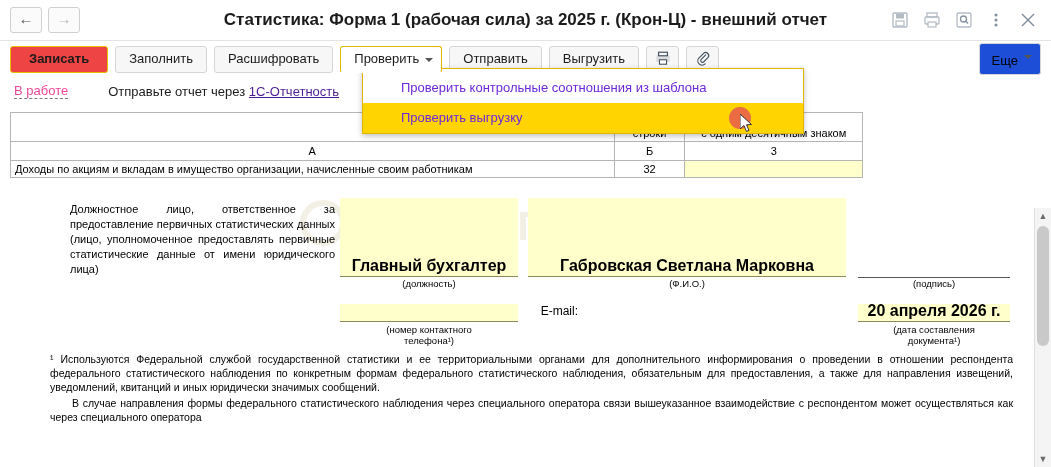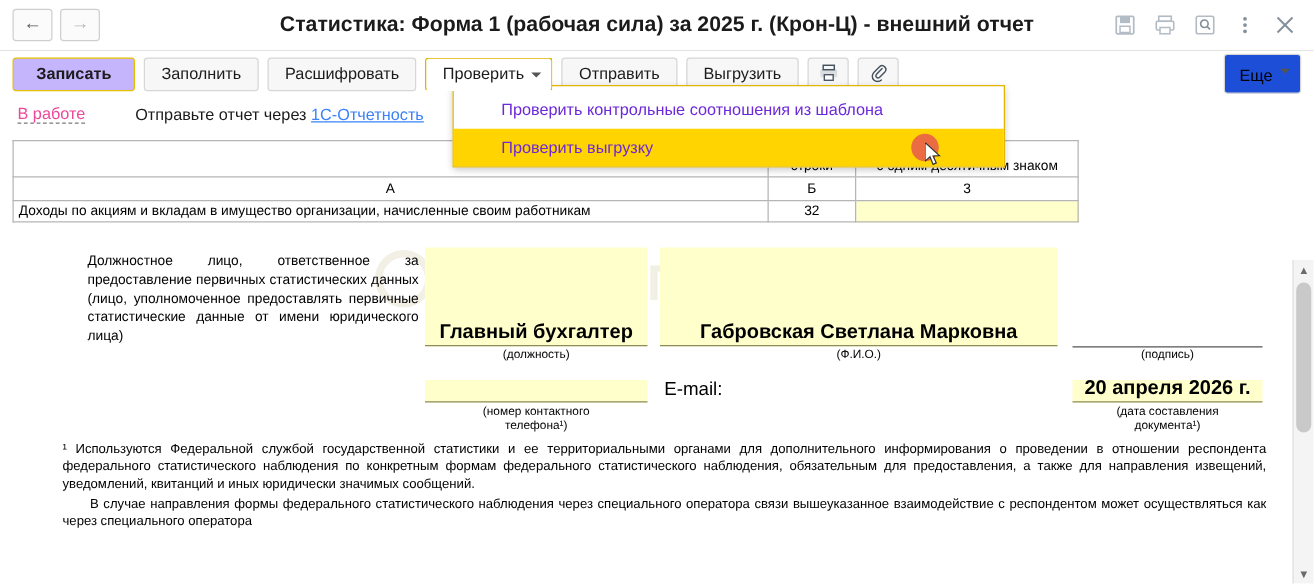--- a/index.html
+++ b/index.html
@@ -94,21 +94,21 @@
     border: 1px solid #d6d6d6;
     border-radius: 3px;
     background: #f7f7f7;
     font-size: 13px;
     color: #1b1b1b;
     line-height: 23px;
     cursor: pointer;
     white-space: nowrap;
   }
   .btn.primary {
-    background: #c4b5fd;
+    background: #ef4444;
     border-color: #e6bf00;
     font-weight: bold;
     padding: 0 18px;
   }
   .btn.dropdown {
     background: #f0f0f0;
     border-color: #c8c8c8;
     padding-right: 22px;
     position: relative;
   }
@@ -170,21 +170,21 @@
     font-size: 13px;
     border-bottom: 1px solid #e6e6e6;
   }
   .status-link {
     color: #ec4899;
     border-bottom: 1px dashed #7a7a7a;
     cursor: pointer;
   }
   .hint-text { color: #1b1b1b; }
   .hint-link {
-    color: #3b82f6;
+    color: #4c1d95;
     text-decoration: underline;
     cursor: pointer;
   }
 
   
   .menu {
     position: absolute;
     left: 362px;
     top: 68px;
     width: 440px;
@@ -513,21 +513,21 @@
 
         <div class="sigline" style="left:848px; top:80px; width:152px;"></div>
         <div class="cap" style="left:848px; top:82px; width:152px;">(подпись)</div>
 
         <div class="fld" style="left:330px; top:108px; width:178px; height:17px;">&nbsp;</div>
         <div class="cap" style="left:330px; top:128px; width:178px;">
           <div>(номер контактного</div>
           <div>телефона¹)</div>
         </div>
 
-        <div class="cap" style="left:508px; top:110px; width:60px; font-size:15px; text-align:right;">E-mail:</div>
+        <div class="cap" style="left:508px; top:110px; width:60px; font-size:12px; text-align:right;">E-mail:</div>
 
         <div class="fld" style="left:848px; top:108px; width:152px; height:17px;">
           <span class="valtext">20 апреля 2026 г.</span>
         </div>
         <div class="cap" style="left:848px; top:128px; width:152px;">
           <div>(дата составления</div>
           <div>документа¹)</div>
         </div>
       </div>
 

